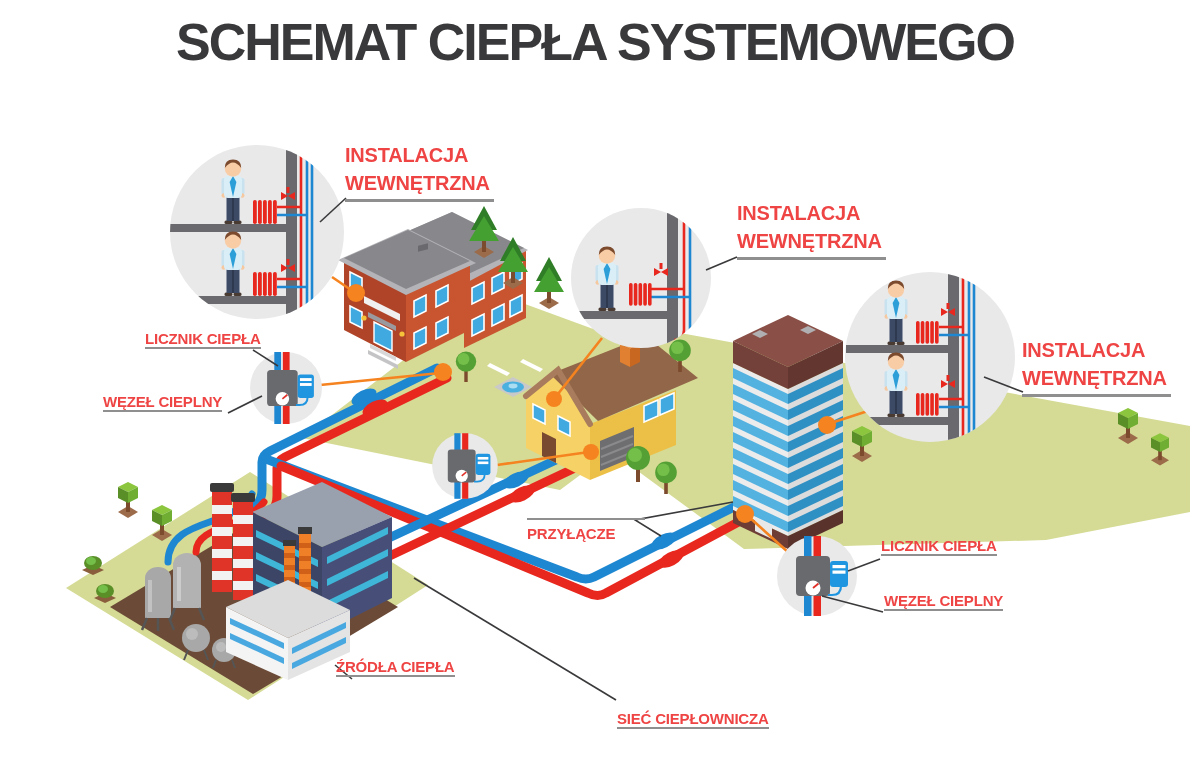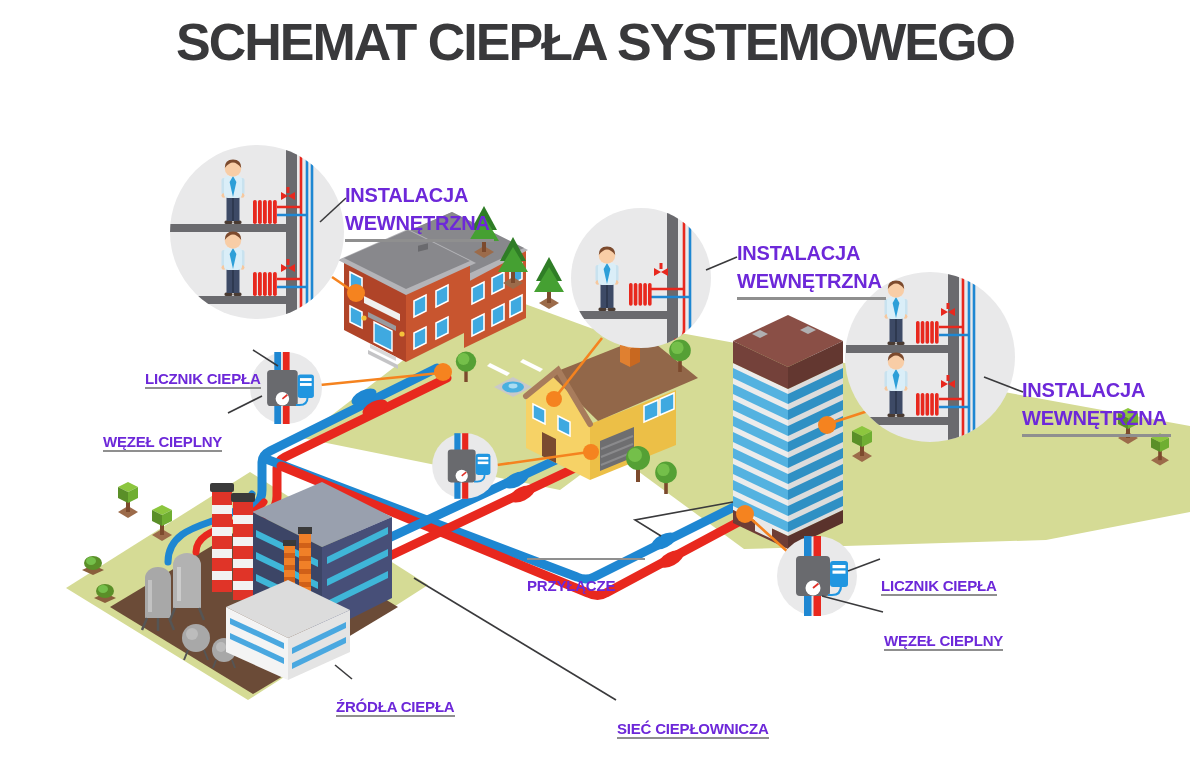--- a/index.html
+++ b/index.html
@@ -7,24 +7,24 @@
     position:relative;width:1190px;height:760px;background:#ffffff;overflow:hidden;
     font-family:"Liberation Sans",sans-serif;color:#3a3a3c;
   }
   .title{
     position:absolute;top:12px;left:0;width:100%;text-align:center;
     font-size:52px;font-weight:700;letter-spacing:-2px;color:#39393b;white-space:nowrap;
   }
   .diagram-svg{position:absolute;left:0;top:0;}
   .lbl{
     position:absolute;font-weight:700;font-size:15px;letter-spacing:-0.2px;
-    color:#6d28d9;white-space:nowrap;line-height:1.15;margin-top:40px;
+    color:#ef4444;white-space:nowrap;line-height:1.15;
   }
   .lbl.u{border-bottom:2.5px solid #8f8f8f;padding-bottom:0;}
-  .lbl.o{border-top:2.5px solid #8f8f8f;padding-top:17px;padding-right:30px;}
+  .lbl.o{border-top:2.5px solid #8f8f8f;padding-top:5px;padding-right:30px;}
   .lbl.big{font-size:20px;line-height:1.42;border-bottom:3px solid #8f8f8f;padding-bottom:1px;padding-right:4px;}
 </style>
 </head>
 <body>
 
 <div class="canvas">
 
 <svg class="diagram-svg" width="1190" height="760" viewBox="0 0 1190 760">
   <defs>
     <g id="man">
@@ -437,17 +437,17 @@
 </div>
 <div class="lbl big" style="left:1022px;top:336px">
   <div>INSTALACJA</div>
   <div>WEWNĘTRZNA</div>
 </div>
 
 <div class="lbl u" style="left:145px;top:330px">LICZNIK CIEPŁA</div>
 <div class="lbl u" style="left:103px;top:393px">WĘZEŁ CIEPLNY</div>
 <div class="lbl o" style="left:527px;top:518px">PRZYŁĄCZE</div>
 <div class="lbl u" style="left:336px;top:658px">ŹRÓDŁA CIEPŁA</div>
-<div class="lbl u" style="left:617px;top:680px">SIEĆ CIEPŁOWNICZA</div>
+<div class="lbl u" style="left:617px;top:710px">SIEĆ CIEPŁOWNICZA</div>
 <div class="lbl u" style="left:881px;top:537px">LICZNIK CIEPŁA</div>
 <div class="lbl u" style="left:884px;top:592px">WĘZEŁ CIEPLNY</div>
 
 </div>
 
 </body></html>

